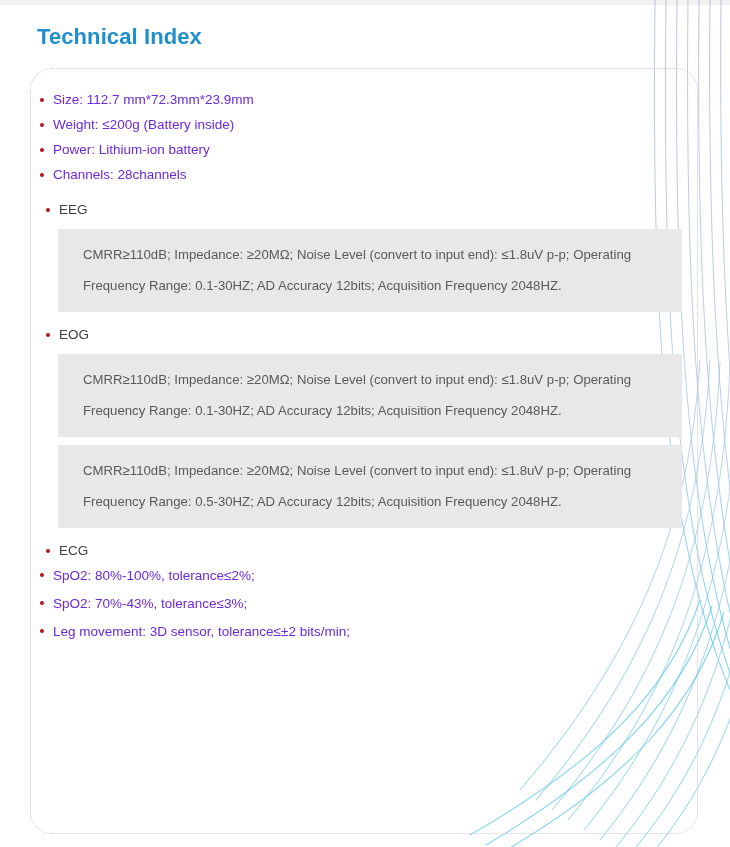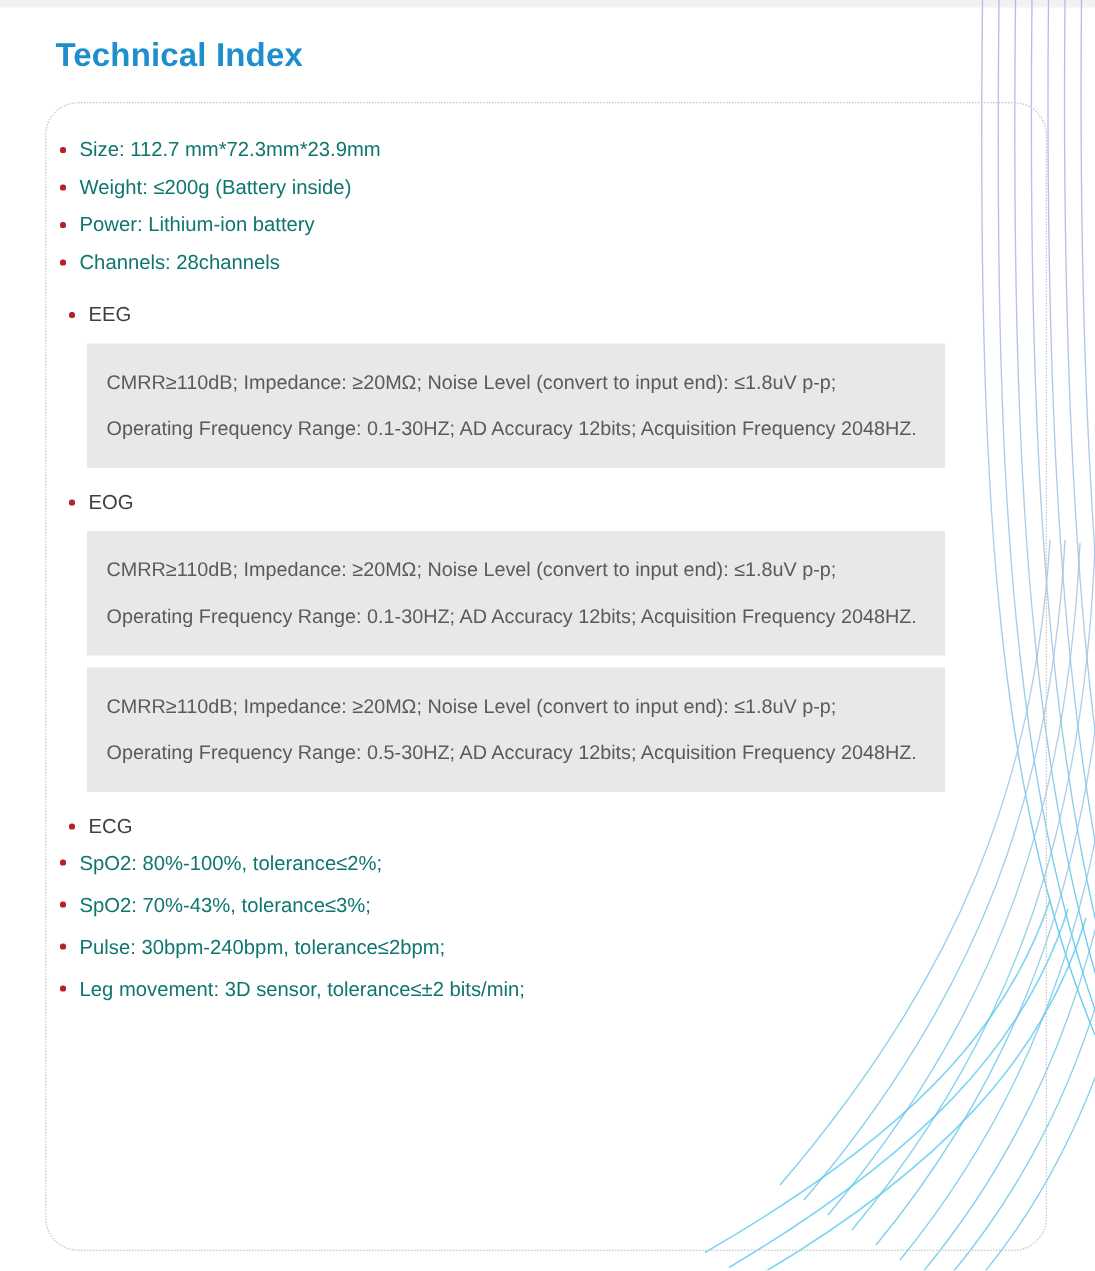--- a/index.html
+++ b/index.html
@@ -66,21 +66,21 @@
     z-index: 3;
   }
   ul.bullets {
     list-style: none;
     margin: 0;
     padding: 0;
   }
   li.bullet {
     position: relative;
     padding-left: 22px;
-    color: #0f766e;
+    color: #6d28d9;
     font-size: 13.5px;
     line-height: 25px;
     margin: 0 0 0 0;
   }
   li.bullet::before {
     content: "";
     position: absolute;
     left: 9px;
     top: 11px;
     width: 3.5px;
@@ -102,27 +102,27 @@
     position: absolute;
     left: 15px;
     top: 9px;
     width: 3.5px;
     height: 3.5px;
     border-radius: 50%;
     background: #b42126;
   }
   .spec-box {
     margin: 8px 0 0 27px;
-    width: 572px;
+    width: 624px;
     box-sizing: border-box;
     background: #e8e8e8;
     color: #5a5a5a;
     font-size: 13.2px;
     line-height: 31px;
-    padding: 10px 13px 11px 13px;
+    padding: 10px 13px 11px 25px;
   }
   .tail-list { margin-top: 20px; }
   .tail-list li.bullet {
     line-height: 24px;
     padding-top: 2px;
     padding-bottom: 2px;
   }
 </style>
 </head>
 <body>
@@ -193,19 +193,18 @@
       <div class="spec-box">CMRR≥110dB; Impedance: ≥20MΩ; Noise Level (convert to input end): ≤1.8uV p-p; Operating Frequency Range: 0.5-30HZ; AD Accuracy 12bits; Acquisition Frequency 2048HZ.</div>
     </div>
 
     <div>
       <div class="grp-head">ECG</div>
     </div>
 
     <ul class="bullets tail-list">
       <li class="bullet">SpO2: 80%-100%, tolerance≤2%;</li>
       <li class="bullet">SpO2: 70%-43%, tolerance≤3%;</li>
-      <li class="bullet">Pulse: 30bpm-240bpm, tolerance≤2bpm;</li>
       <li class="bullet">Leg movement: 3D sensor, tolerance≤±2 bits/min;</li>
 
     </ul>
 
   </div>
 </div>
 
 </body></html>

